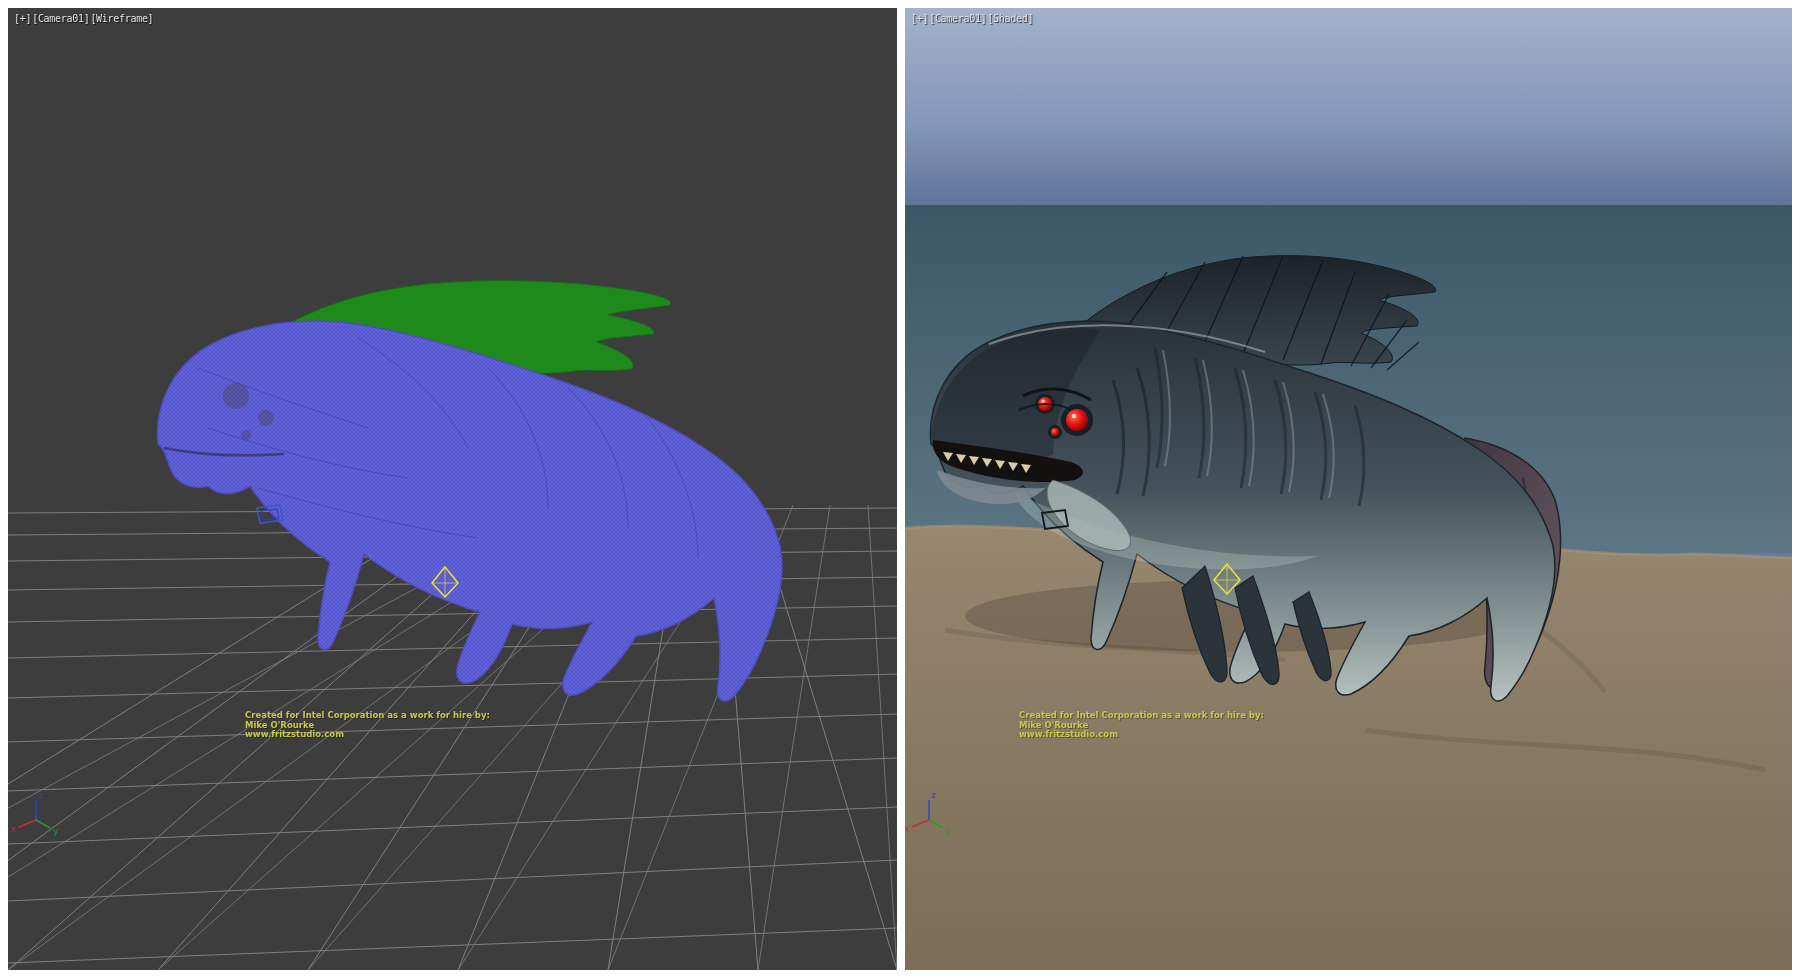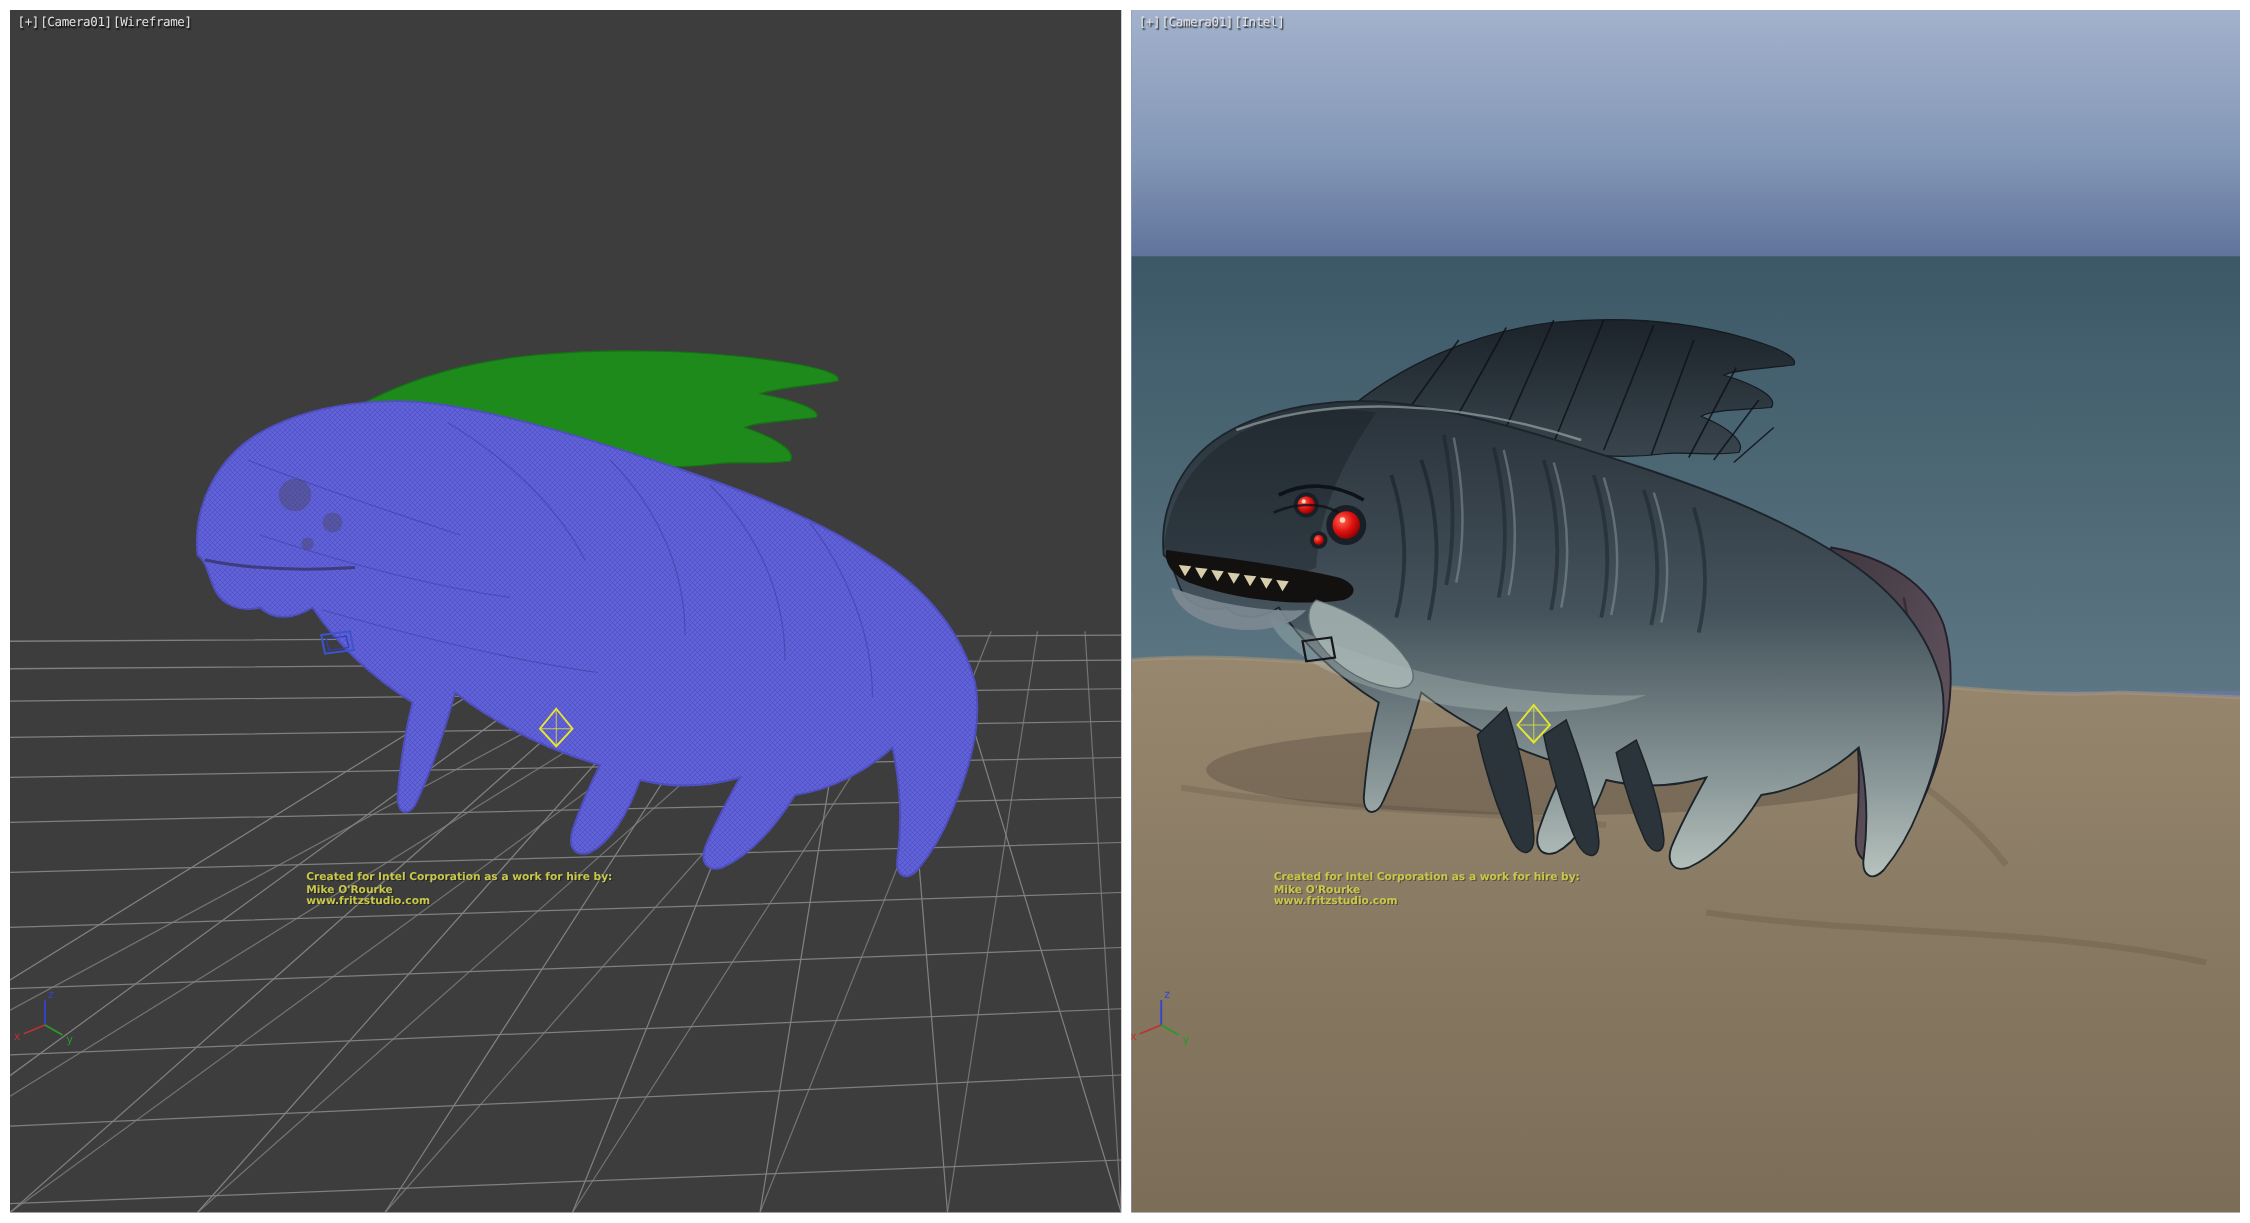--- a/index.html
+++ b/index.html
@@ -6,21 +6,21 @@
   .stage{position:relative;width:1800px;height:978px;background:#ffffff;
          font-family:"DejaVu Sans",sans-serif;overflow:hidden;}
   .viewport{position:absolute;top:8px;height:962px;overflow:hidden;}
   #vp-left{left:8px;width:889px;background:#3d3d3d;}
   #vp-right{left:905px;width:887px;background:#66789f;}
   .vp-svg{position:absolute;left:0;top:0;width:100%;height:100%;display:block;}
   .vp-label{position:absolute;top:5px;left:6px;z-index:6;display:flex;gap:1px;
             font-family:"DejaVu Sans Mono",monospace;font-size:10px;letter-spacing:-0.3px;
             color:#e2e2e2;text-shadow:1px 1px 1px rgba(0,0,0,.75);cursor:pointer;}
   .credit{position:absolute;z-index:5;font-size:8.5px;line-height:9.5px;font-weight:bold;
-          color:#c8c84a;text-shadow:1px 1px 0 rgba(0,0,0,.35);white-space:nowrap;}
+          color:#c8c84a;text-shadow:1px 1px 0 rgba(0,0,0,.35);white-space:nowrap;margin-top:13px;}
   #vp-left .credit{left:237px;top:690px;}
   #vp-right .credit{left:114px;top:690px;}
 </style>
 </head>
 <body>
 
 <div class="stage">
 
   <div class="viewport" id="vp-left">
     <svg class="vp-svg" viewBox="0 0 889 962">
@@ -200,21 +200,21 @@
         <path d="M0,0 L14,8" stroke="#2a9a2a" stroke-width="1.5"></path>
         <text x="2" y="-22" fill="#3344cc">z</text>
         <text x="-25" y="12" fill="#bb3333">x</text>
         <text x="17" y="14" fill="#2a9a2a">y</text>
       </g>
     </svg>
 
     <div class="vp-label">
       <span>[+]</span>
       <span>[Camera01]</span>
-      <span>[Intel]</span>
+      <span>[Shaded]</span>
     </div>
 
     <div class="credit">
       <div>Created for Intel Corporation as a work for hire by:</div>
       <div>Mike O'Rourke</div>
       <div>www.fritzstudio.com</div>
     </div>
   </div>
 
 </div>

